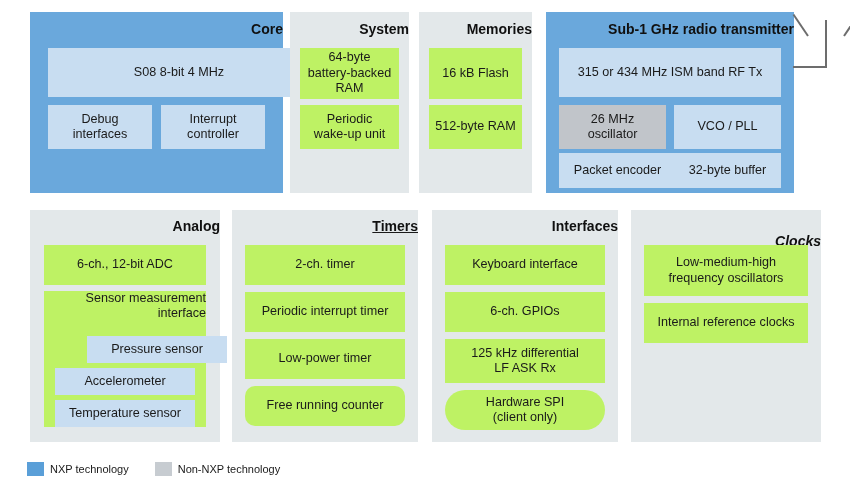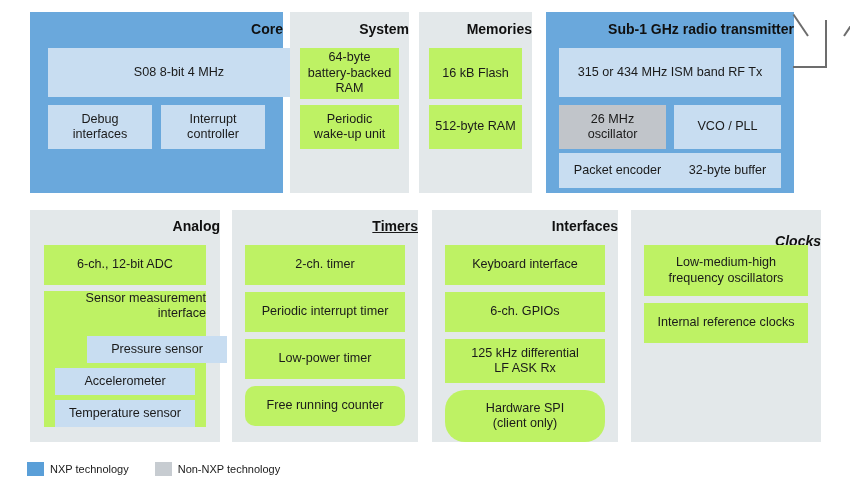--- a/index.html
+++ b/index.html
@@ -138,21 +138,21 @@
     <div class="cell cell-blue" style="left:13px; top:129px; width:160px; height:40px; white-space:pre-line;">Low-power timer</div>
     <div class="cell cell-blue" style="left:13px; top:176px; width:160px; height:40px; white-space:pre-line;border-radius:10px;">Free running counter</div>
   </div>
 
   <div class="block shell-gray" style="left:432px; top:210px; width:186px; height:232px;">
     <div class="block-title" style="margin-top:9px;">Interfaces</div>
     <div class="cell cell-blue" style="left:13px; top:35px; width:160px; height:40px; white-space:pre-line;">Keyboard interface</div>
     <div class="cell cell-blue" style="left:13px; top:82px; width:160px; height:40px; white-space:pre-line;">6-ch. GPIOs</div>
     <div class="cell cell-blue" style="left:13px; top:129px; width:160px; height:44px; white-space:pre-line;">125 kHz differential
 LF ASK Rx</div>
-    <div class="cell cell-blue" style="left:13px; top:180px; width:160px; height:52px; white-space:pre-line;border-radius:20px;">Hardware SPI
+    <div class="cell cell-blue" style="left:13px; top:180px; width:160px; height:40px; white-space:pre-line;border-radius:20px;">Hardware SPI
 (client only)</div>
   </div>
 
   <div class="block shell-gray" style="left:631px; top:210px; width:190px; height:232px;">
     <div class="block-title" style="margin-top:24px;font-style:italic;">Clocks</div>
     <div class="cell cell-blue" style="left:13px; top:35px; width:164px; height:51px; white-space:pre-line;">Low-medium-high
 frequency oscillators</div>
     <div class="cell cell-blue" style="left:13px; top:93px; width:164px; height:40px; white-space:pre-line;">Internal reference clocks</div>
   </div>
 

